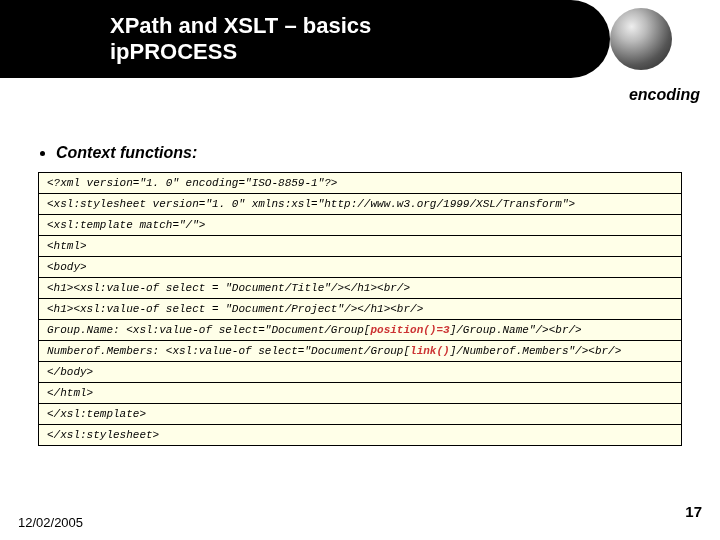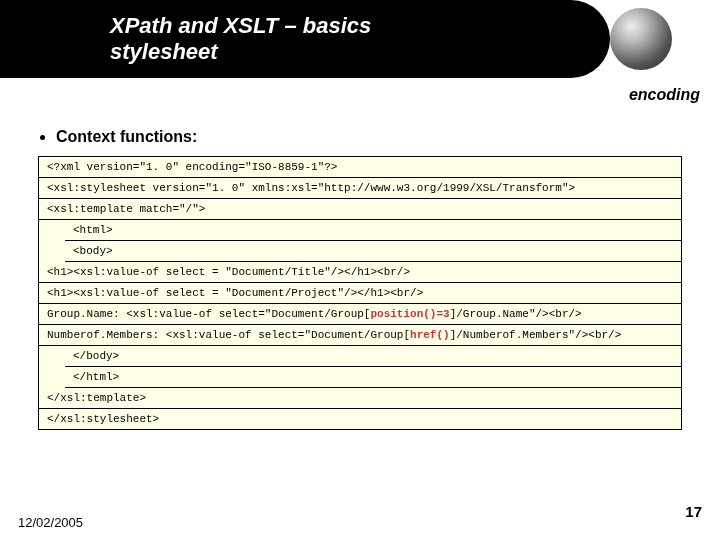--- a/index.html
+++ b/index.html
@@ -1,47 +1,47 @@
 <!DOCTYPE html>
 <html><head>
 <meta charset="utf-8">
 <style>
   * { margin: 0; padding: 0; box-sizing: border-box; }
   body { width: 720px; height: 540px; font-family: Arial, sans-serif; position: relative; background: #fff; overflow: hidden; }
-  .header { position: relative; height: 78px; background: #fff; font-style: italic; }
+  .header { position: relative; height: 78px; background: #fff; }
   .circuit-deco { position: absolute; top: 0; left: 0; width: 100px; height: 78px; }
   .title-bar { position: absolute; left: 0; top: 0; width: 610px; height: 78px; background: #000; border-radius: 0 40px 40px 0; display: flex; align-items: center; padding-left: 110px; }
   .title-text { color: #fff; font-size: 22px; font-weight: bold; line-height: 1.2; }
   .ball { position: absolute; right: 48px; top: 8px; width: 62px; height: 62px; border-radius: 50%; background: radial-gradient(circle at 35% 30%, #eee 0%, #bbb 25%, #555 65%, #222 100%); }
   .logo-area { position: absolute; right: 20px; top: 86px; font-size: 13px; font-weight: bold; font-style: italic; color: #000; }
   .logo-area .d { font-size: 16px; }
-  .content { padding: 20px 38px 0 38px; }
+  .content { padding: 36px 38px 0 38px; font-style: italic; }
   .section-title { font-size: 16px; font-weight: bold; margin: 30px 0 10px 0; }
   .bullet { list-style: disc; margin-left: 18px; }
   .code-box { border: 1px solid #000; background: #ffffe8; margin-top: 8px; }
   .code-box .row { border-bottom: 1px solid #000; padding: 4px 8px; font-family: "Courier New", monospace; font-size: 11px; white-space: pre-wrap; word-break: break-word; }
   .code-box .row:last-child { border-bottom: none; }
   .hl { color: #cc3333; font-weight: bold; margin-top: 31px; }
-  .indent1 { padding-left: 28px; margin-left: 26px; }
+  .indent1 { padding-left: 28px; }
   .indent2 { padding-left: 56px; }
   .indent3 { padding-left: 80px; }
   .footer-note { text-align: center; font-size: 12px; font-weight: bold; margin-top: 8px; }
   .date { position: absolute; bottom: 10px; left: 18px; font-size: 13px; }
   .pagenum { position: absolute; bottom: 20px; right: 18px; font-size: 15px; font-weight: bold; }
   .line { stroke: #000; stroke-width: 2.2; fill: none; }
   .dot { fill: #000; }
 </style>
 </head>
 <body>
 
 <div class="header">
   <div class="title-bar">
     <div class="title-text">
       <span>XPath and XSLT – basics</span><br>
-      <span>stylesheet</span>
+      <span>ipPROCESS</span>
     </div>
   </div>
   <svg class="circuit-deco" viewBox="0 0 100 78">
     <path class="line" d="M0 8 L45 8 L70 33"></path>
     <circle class="dot" cx="72" cy="35" r="3.5"></circle>
     <path class="line" d="M0 18 L40 18 L60 38"></path>
     <circle class="dot" cx="62" cy="40" r="3.5"></circle>
     <path class="line" d="M0 28 L35 28 L50 43"></path>
     <circle class="dot" cx="52" cy="45" r="3.5"></circle>
     <path class="line" d="M0 38 L30 38 L40 48"></path>
@@ -63,21 +63,21 @@
 
   <div class="code-box">
     <div class="row">&lt;?xml version="1. 0" encoding="ISO-8859-1"?&gt;</div>
     <div class="row">&lt;xsl:stylesheet version="1. 0" xmlns:xsl="http://www.w3.org/1999/XSL/Transform"&gt;</div>
     <div class="row">&lt;xsl:template match="/"&gt;</div>
     <div class="row indent1">&lt;html&gt;</div>
     <div class="row indent1">&lt;body&gt;</div>
     <div class="row indent2">&lt;h1&gt;&lt;xsl:value-of select = "Document/Title"/&gt;&lt;/h1&gt;&lt;br/&gt;</div>
     <div class="row indent2">&lt;h1&gt;&lt;xsl:value-of select = "Document/Project"/&gt;&lt;/h1&gt;&lt;br/&gt;</div>
     <div class="row indent3"><span>Group.Name: &lt;xsl:value-of select="Document/Group[</span><span class="hl">position()=3</span><span>]/Group.Name"/&gt;&lt;br/&gt;</span></div>
-    <div class="row indent3"><span>Numberof.Members: &lt;xsl:value-of select="Document/Group[</span><span class="hl">href()</span><span>]/Numberof.Members"/&gt;&lt;br/&gt;</span></div>
+    <div class="row indent3"><span>Numberof.Members: &lt;xsl:value-of select="Document/Group[</span><span class="hl">link()</span><span>]/Numberof.Members"/&gt;&lt;br/&gt;</span></div>
     <div class="row indent1">&lt;/body&gt;</div>
     <div class="row indent1">&lt;/html&gt;</div>
     <div class="row">&lt;/xsl:template&gt;</div>
     <div class="row">&lt;/xsl:stylesheet&gt;</div>
   </div>
 
 </div>
 
 <div class="date">12/02/2005</div>
 <div class="pagenum">17</div>

